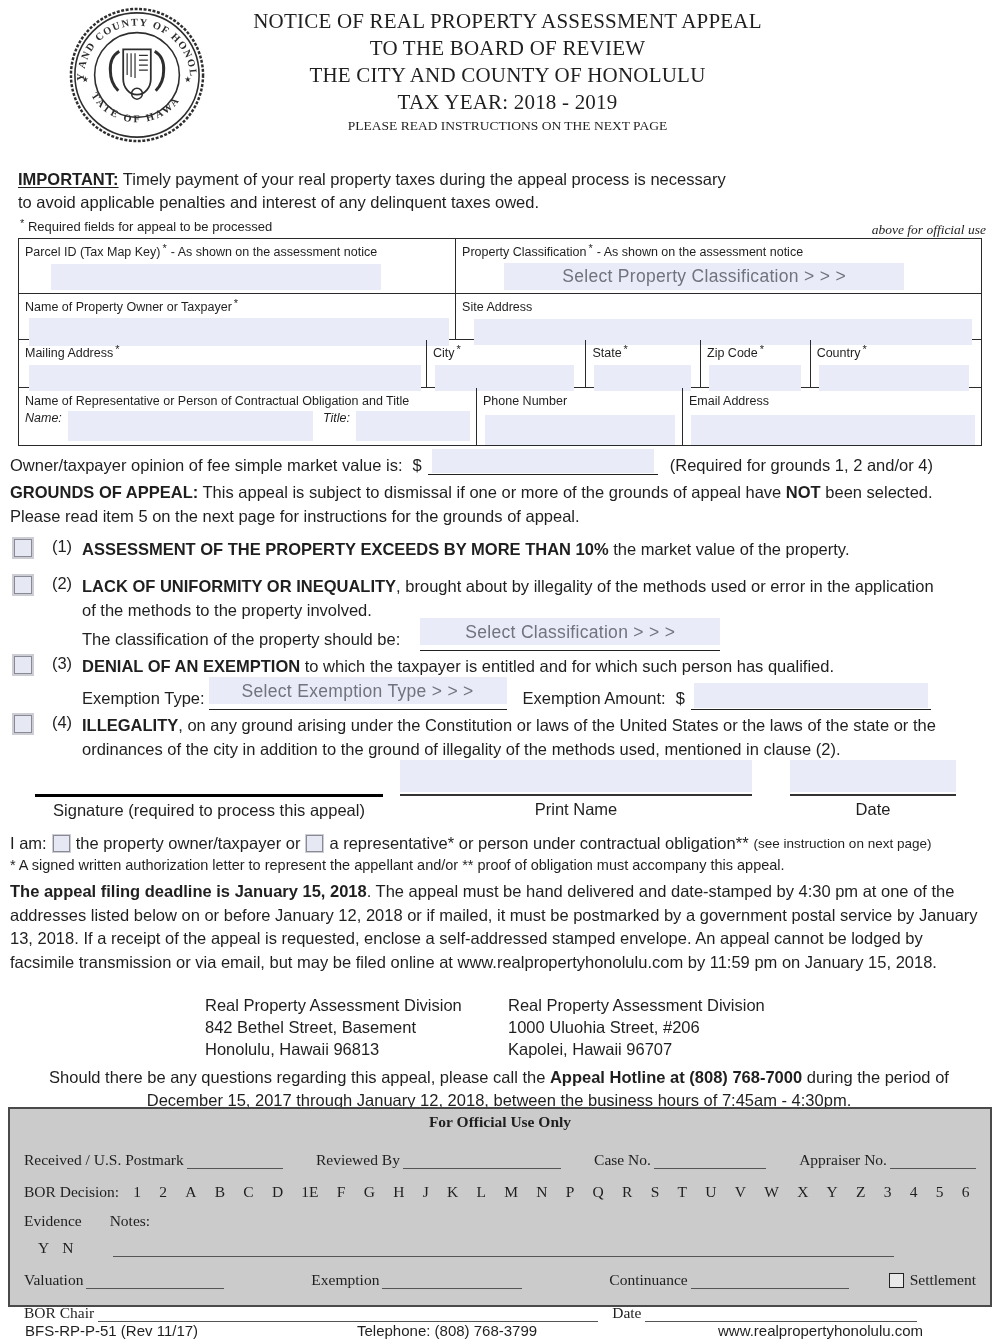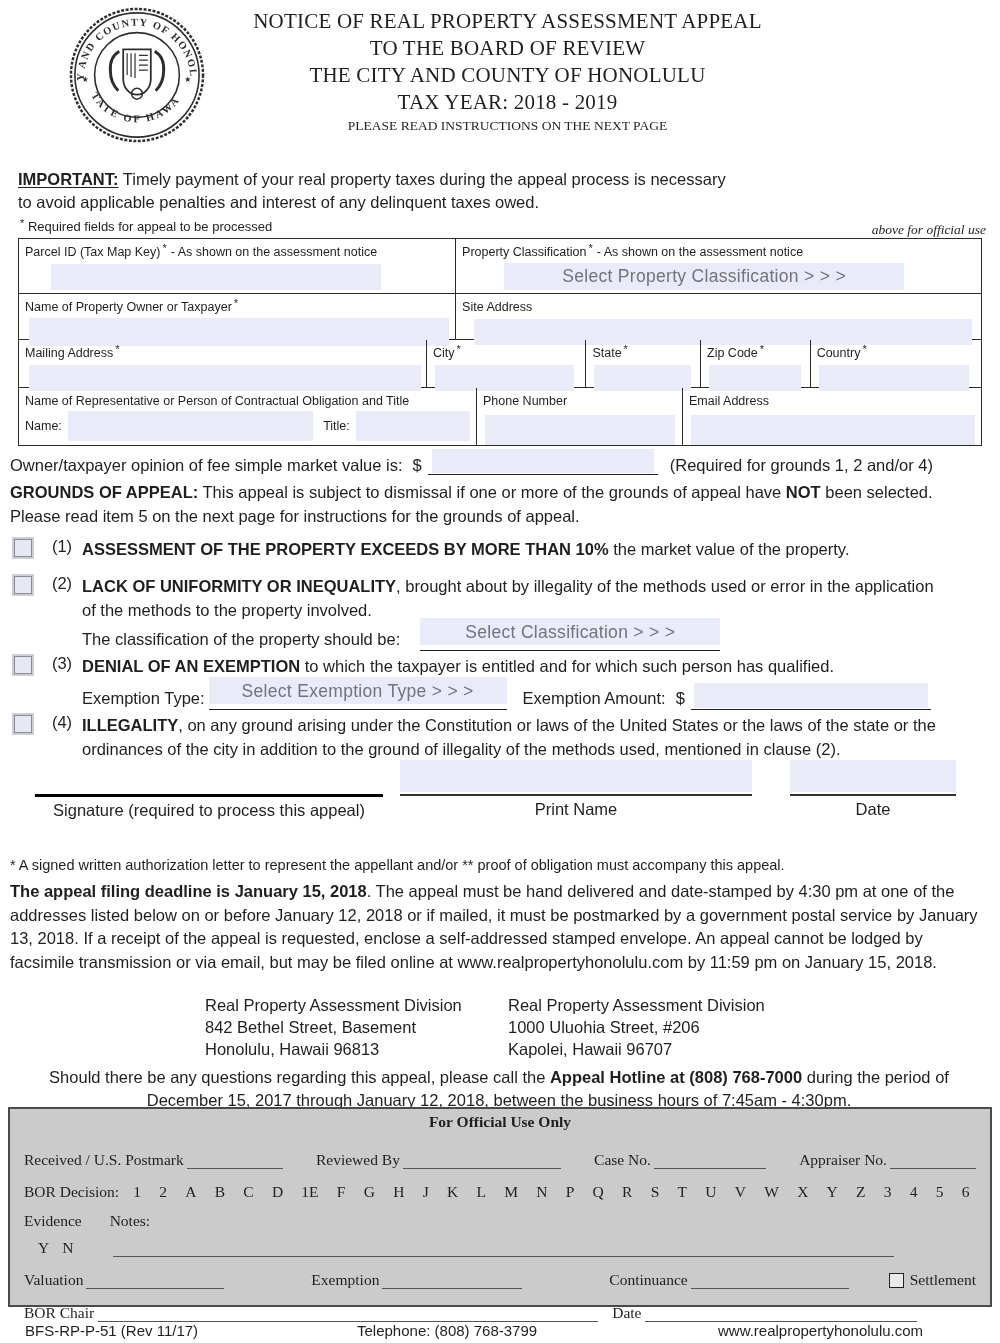--- a/index.html
+++ b/index.html
@@ -41,21 +41,21 @@
   .c-owner{width:437px;}.c-site{width:527px;}
   .c-mail{width:407px;}.c-city{width:160px;}.c-state{width:115px;}.c-zip{width:110px;}.c-country{width:172px;}
   .c-rep{width:457px;}.c-phone{width:207px;}.c-email{width:300px;}
 
   .parcel-input{margin:4px 0 0 26px;width:330px;height:26px;}
   .class-select{margin:3px 0 0 42px;width:400px;height:27px;}
   .owner-input{margin:3px 0 0 4px;width:420px;height:28px;}
   .site-input{margin:4px 0 0 12px;width:498px;height:26px;}
   .mail-input{margin:4px 0 0 4px;width:392px;height:26px;}
   .small-input{margin:4px 0 0 2px;width:95%;height:26px;}
-  .rep-line{display:flex;align-items:center;margin-top:2px;}
+  .rep-line{display:flex;align-items:flex-start;margin-top:2px;font-style:italic;}
   .rep-name-input{width:262px;height:30px;margin-left:6px;}
   .rep-title-label{margin-left:10px;}
   .rep-title-input{width:122px;height:30px;margin-left:6px;}
   .phone-input{margin:6px 0 0 2px;width:190px;height:30px;}
   .email-input{margin:6px 0 0 2px;width:284px;height:30px;}
 
   
   .fee-line{position:absolute;left:10px;top:449px;font-size:16.5px;display:flex;align-items:flex-end;}
   .fee-blank{display:inline-block;width:230px;border-bottom:1.5px solid #222;margin:0 6px;}
   .fee-blank .fill{width:222px;height:24px;margin:0 auto 1px auto;}
@@ -317,20 +317,28 @@
       <div class="thinline"></div>
       <div class="siglabel">Print Name</div>
     </div>
     <div class="sigcol sig3">
       <div class="fill sigbox"></div>
       <div class="thinline"></div>
       <div class="siglabel">Date</div>
     </div>
   </div>
 
+  <div class="iam">
+    <span>I am:</span>
+    <span class="cb"></span>
+    <span>the property owner/taxpayer or</span>
+    <span class="cb"></span>
+    <span>a representative* or person under contractual obligation**</span>
+    <span class="iam-small">(see instruction on next page)</span>
+  </div>
   <div class="footnote">* A signed written authorization letter to represent the appellant and/or ** proof of obligation must accompany this appeal.</div>
 
   <p class="deadline"><b>The appeal filing deadline is January 15, 2018</b><span>.  The appeal must be hand delivered and date-stamped by 4:30 pm at one of the addresses listed below on or before January 12, 2018 or if mailed, it must be postmarked by a government postal service by January 13, 2018.  If a receipt of the appeal is requested, enclose a self-addressed stamped envelope.  An appeal cannot be lodged by facsimile transmission or via email, but may be filed online at www.realpropertyhonolulu.com by 11:59 pm on January 15, 2018.</span></p>
 
   <div class="addr addr-left">
       <div class="addr-line">Real Property Assessment Division</div>
       <div class="addr-line">842 Bethel Street, Basement</div>
       <div class="addr-line">Honolulu, Hawaii   96813</div>
     </div>
   <div class="addr addr-right">

